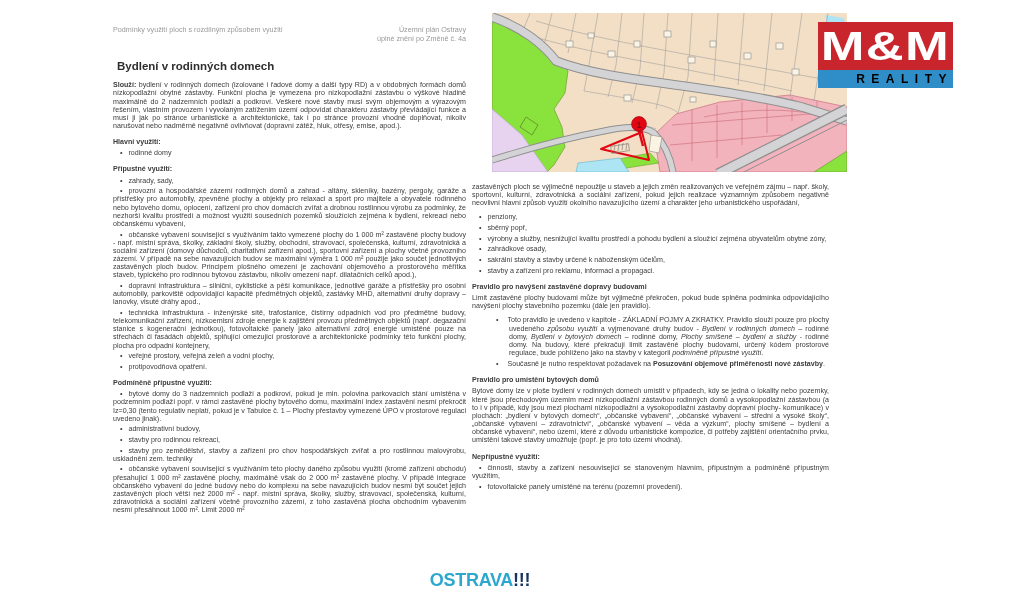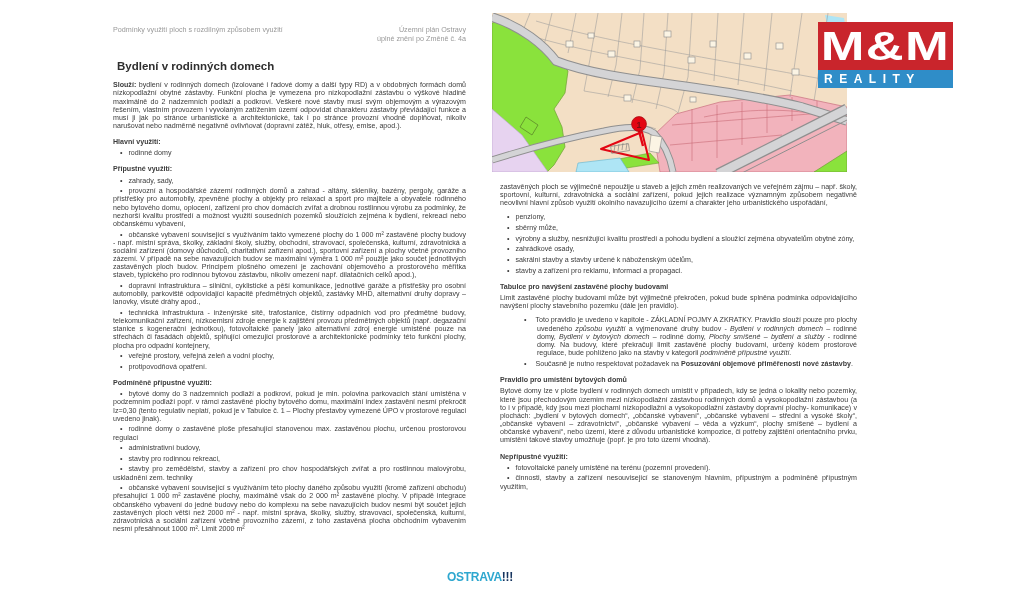--- a/index.html
+++ b/index.html
@@ -1,41 +1,41 @@
 <!DOCTYPE html>
 <html><head>
 <meta charset="utf-8">
 <style>
   html,body{margin:0;padding:0;background:#fff;}
   body{width:1024px;height:605px;position:relative;overflow:hidden;
        font-family:"Liberation Sans","DejaVu Sans",sans-serif;color:#3b3b3b;}
   .col{position:absolute;text-align:justify;font-size:7.1px;line-height:1.15;}
   #leftcol{left:113px;top:25px;width:353px;}
-  #rightcol{left:500px;top:183px;width:357px;}
+  #rightcol{left:472px;top:183px;width:357px;}
   .hdr-row{display:flex;justify-content:space-between;color:#999;font-size:7.2px;line-height:1.25;margin-bottom:17px;gap:25px;}
   .hdr-right{text-align:right;}
   h1.title{font-size:11.5px;margin:0 0 8px 4px;color:#2e2e2e;}
   .p{margin:0 0 6px 0;}
   .sec{font-weight:bold;margin:8px 0 3px 0;}
   .b{margin:0 0 2.5px 0;}
   .b::before{content:"•";margin:0 6px 0 7px;}
   .bdeep{margin:0 0 3px 0;padding-left:37px;text-indent:-13px;}
   .bdeep::before{content:"•";margin-right:9px;}
   
   #map{position:absolute;left:492px;top:13px;width:355px;height:159px;overflow:hidden;}
   #map svg{display:block;}
   
   #mmlogo{position:absolute;left:818px;top:22px;width:135px;height:62px;z-index:5;}
   #mm-red{height:48px;background:#c9252c;color:#fff;display:flex;align-items:center;justify-content:center;overflow:hidden;}
   #mm-red span{font-size:41px;font-weight:800;letter-spacing:1px;transform:scaleX(1.28);line-height:48px;}
-  #mm-blue{height:18px;background:#2f8dc8;color:#ffffff;display:flex;align-items:center;justify-content:flex-start;}
+  #mm-blue{height:18px;background:#2f8dc8;color:#000000;display:flex;align-items:center;justify-content:flex-end;}
   #mm-blue span{font-size:12px;font-weight:700;letter-spacing:6.5px;padding-left:6px;}
   
   #ostrava{position:absolute;left:395px;top:570px;width:170px;text-align:center;
-           font-size:12px;font-weight:800;letter-spacing:-0.3px;}
+           font-size:18px;font-weight:800;letter-spacing:-0.3px;}
   #ostrava .cy{color:#2ea7cf;}
   #ostrava .nv{color:#17355f;}
   .it{font-style:italic;}
 </style>
 </head>
 <body>
 
 <div class="col" id="leftcol">
   <div class="hdr-row">
     <div>Podmínky využití ploch s rozdílným způsobem využití</div>
@@ -56,47 +56,46 @@
   <p class="b">zahrady, sady,</p>
   <p class="b">provozní a hospodářské zázemí rodinných domů a zahrad - altány, skleníky, bazény, pergoly, garáže a přístřešky pro automobily, zpevněné plochy a objekty pro relaxaci a sport pro majitele a obyvatele rodinného nebo bytového domu, oplocení, zařízení pro chov domácích zvířat a drobnou rostlinnou výrobu za podmínky, že nezhorší kvalitu prostředí a možnost využití sousedních pozemků sloužících zejména k bydlení, rekreaci nebo občanskému vybavení,</p>
   <p class="b">občanské vybavení související s využíváním takto vymezené plochy do 1 000 m² zastavěné plochy budovy - např. místní správa, školky, základní školy, služby, obchodní, stravovací, společenská, kulturní, zdravotnická a sociální zařízení (domovy důchodců, charitativní zařízení apod.), sportovní zařízení a plochy včetně provozního zázemí. V případě na sebe navazujících budov se maximální výměra 1 000 m² použije jako součet jednotlivých zastavěných ploch budov. Principem plošného omezení je zachování objemového a prostorového měřítka staveb, typického pro rodinnou bytovou zástavbu, nikoliv omezení např. dilatačních celků apod.),</p>
   <p class="b">dopravní infrastruktura – silniční, cyklistické a pěší komunikace, jednotlivé garáže a přístřešky pro osobní automobily, parkoviště odpovídající kapacitě předmětných objektů, zastávky MHD, alternativní druhy dopravy – lanovky, visuté dráhy apod.,</p>
   <p class="b">technická infrastruktura - inženýrské sítě, trafostanice, čistírny odpadních vod pro předmětné budovy, telekomunikační zařízení, nízkoemisní zdroje energie k zajištění provozu předmětných objektů (např. degazační stanice s kogenerační jednotkou), fotovoltaické panely jako alternativní zdroj energie umístěné pouze na střechách či fasádách objektů, splňující omezující prostorové a architektonické podmínky této funkční plochy, plocha pro odpadní kontejnery,</p>
   <p class="b">veřejné prostory, veřejná zeleň a vodní plochy,</p>
   <p class="b">protipovodňová opatření.</p>
 
   <div class="sec">Podmíněně přípustné využití:</div>
   <p class="b">bytové domy do 3 nadzemních podlaží a podkroví, pokud je min. polovina parkovacích stání umístěna v podzemním podlaží popř. v rámci zastavěné plochy bytového domu, maximální index zastavění nesmí překročit Iz=0,30 (tento regulativ neplatí, pokud je v Tabulce č. 1 – Plochy přestavby vymezené ÚPO v prostorové regulaci uvedeno jinak).</p>
-  <p class="b">rodinné domy o zastavěné ploše přesahující stanovenou max. zastavěnou plochu, určenou prostorovou regulací</p>
   <p class="b">administrativní budovy,</p>
   <p class="b">stavby pro rodinnou rekreaci,</p>
   <p class="b">stavby pro zemědělství, stavby a zařízení pro chov hospodářských zvířat a pro rostlinnou malovýrobu, uskladnění zem. techniky</p>
   <p class="b">občanské vybavení související s využíváním této plochy daného způsobu využití (kromě zařízení obchodu) přesahující 1 000 m² zastavěné plochy, maximálně však do 2 000 m² zastavěné plochy. V případě integrace občanského vybavení do jedné budovy nebo do komplexu na sebe navazujících budov nesmí být součet jejich zastavěných ploch větší než 2000 m² - např. místní správa, školky, služby, stravovací, společenská, kulturní, zdravotnická a sociální zařízení včetně provozního zázemí, z toho zastavěná plocha obchodním vybavením nesmí přesáhnout 1000 m². Limit 2000 m²</p>
 </div>
 
 <div class="col" id="rightcol">
   <p class="p">zastavěných ploch se výjimečně nepoužije u staveb a jejich změn realizovaných ve veřejném zájmu – např. školy, sportovní, kulturní, zdravotnická a sociální zařízení, pokud jejich realizace významným způsobem negativně neovlivní hlavní způsob využití okolního navazujícího území a charakter jeho urbanistického uspořádání,</p>
   <p class="b">penziony,</p>
-  <p class="b">sběrný může,</p>
+  <p class="b">sběrný popř,</p>
   <p class="b">výrobny a služby, nesnižující kvalitu prostředí a pohodu bydlení a sloužící zejména obyvatelům obytné zóny,</p>
   <p class="b">zahrádkové osady,</p>
   <p class="b">sakrální stavby a stavby určené k náboženským účelům,</p>
   <p class="b">stavby a zařízení pro reklamu, informaci a propagaci.</p>
 
-  <div class="sec">Tabulce pro navýšení zastavěné plochy budovami</div>
+  <div class="sec">Pravidlo pro navýšení zastavěné dopravy budovami</div>
   <p class="p">Limit zastavěné plochy budovami může být výjimečně překročen, pokud bude splněna podmínka odpovídajícího navýšení plochy stavebního pozemku (dále jen pravidlo).</p>
   <p class="bdeep"><span>Toto pravidlo je uvedeno v kapitole - ZÁKLADNÍ POJMY A ZKRATKY. Pravidlo slouží pouze pro plochy uvedeného </span><span class="it">způsobu využití</span><span> a vyjmenované druhy budov - </span><span class="it">Bydlení v rodinných domech –</span><span> rodinné domy, </span><span class="it">Bydlení v bytových domech –</span><span> rodinné domy, </span><span class="it">Plochy smíšené – bydlení a služby</span><span> - rodinné domy. Na budovy, které překračují limit zastavěné plochy budovami, určený kódem prostorové regulace, bude pohlíženo jako na stavby v kategorii </span><span class="it">podmíněně přípustné využití.</span></p>
   <p class="bdeep"><span>Současně je nutno respektovat požadavek na </span><span style="font-weight: bold;">Posuzování objemové přiměřenosti nové zástavby</span><span>.</span></p>
 
   <div class="sec">Pravidlo pro umístění bytových domů</div>
   <p class="p">Bytové domy lze v ploše bydlení v rodinných domech umístit v případech, kdy se jedná o lokality nebo pozemky, které jsou přechodovým územím mezi nízkopodlažní zástavbou rodinných domů a vysokopodlažní zástavbou (a to i v případě, kdy jsou mezi plochami nízkopodlažní a vysokopodlažní zástavby dopravní plochy- komunikace) v plochách: „bydlení v bytových domech“, „občanské vybavení“, „občanské vybavení – střední a vysoké školy“, „občanské vybavení – zdravotnictví“, „občanské vybavení – věda a výzkum“, plochy smíšené – bydlení a občanské vybavení“, nebo území, které z důvodu urbanistické kompozice, či potřeby zajištění orientačního prvku, umístění takové stavby umožňuje (popř. je pro toto území vhodná).</p>
 
   <div class="sec">Nepřípustné využití:</div>
+  <p class="b">činnosti, stavby a zařízení nesouvisející se stanoveným hlavním, přípustným a podmíněně přípustným využitím,</p>
   <p class="b">fotovoltaické panely umístěné na terénu (pozemní provedení).</p>
-  <p class="b">činnosti, stavby a zařízení nesouvisející se stanoveným hlavním, přípustným a podmíněně přípustným využitím,</p>
 </div>
 
 <div id="map">
   <svg width="355" height="159" viewBox="0 0 355 159">
 
     <rect x="0" y="0" width="355" height="159" fill="#f3dfc5"></rect>
 
     <polygon points="0,10 14,6 34,22 58,40 76,58 73,80 62,96 70,114 73,134 62,152 55,159 32,159 0,112" stroke="#6f9f33" stroke-width="0.7" fill="#8ae23c"></polygon>
 
     <polygon points="0,96 30,122 56,159 0,159" stroke="#b9a0cc" stroke-width="0.6" fill="#e7d3f0"></polygon>

